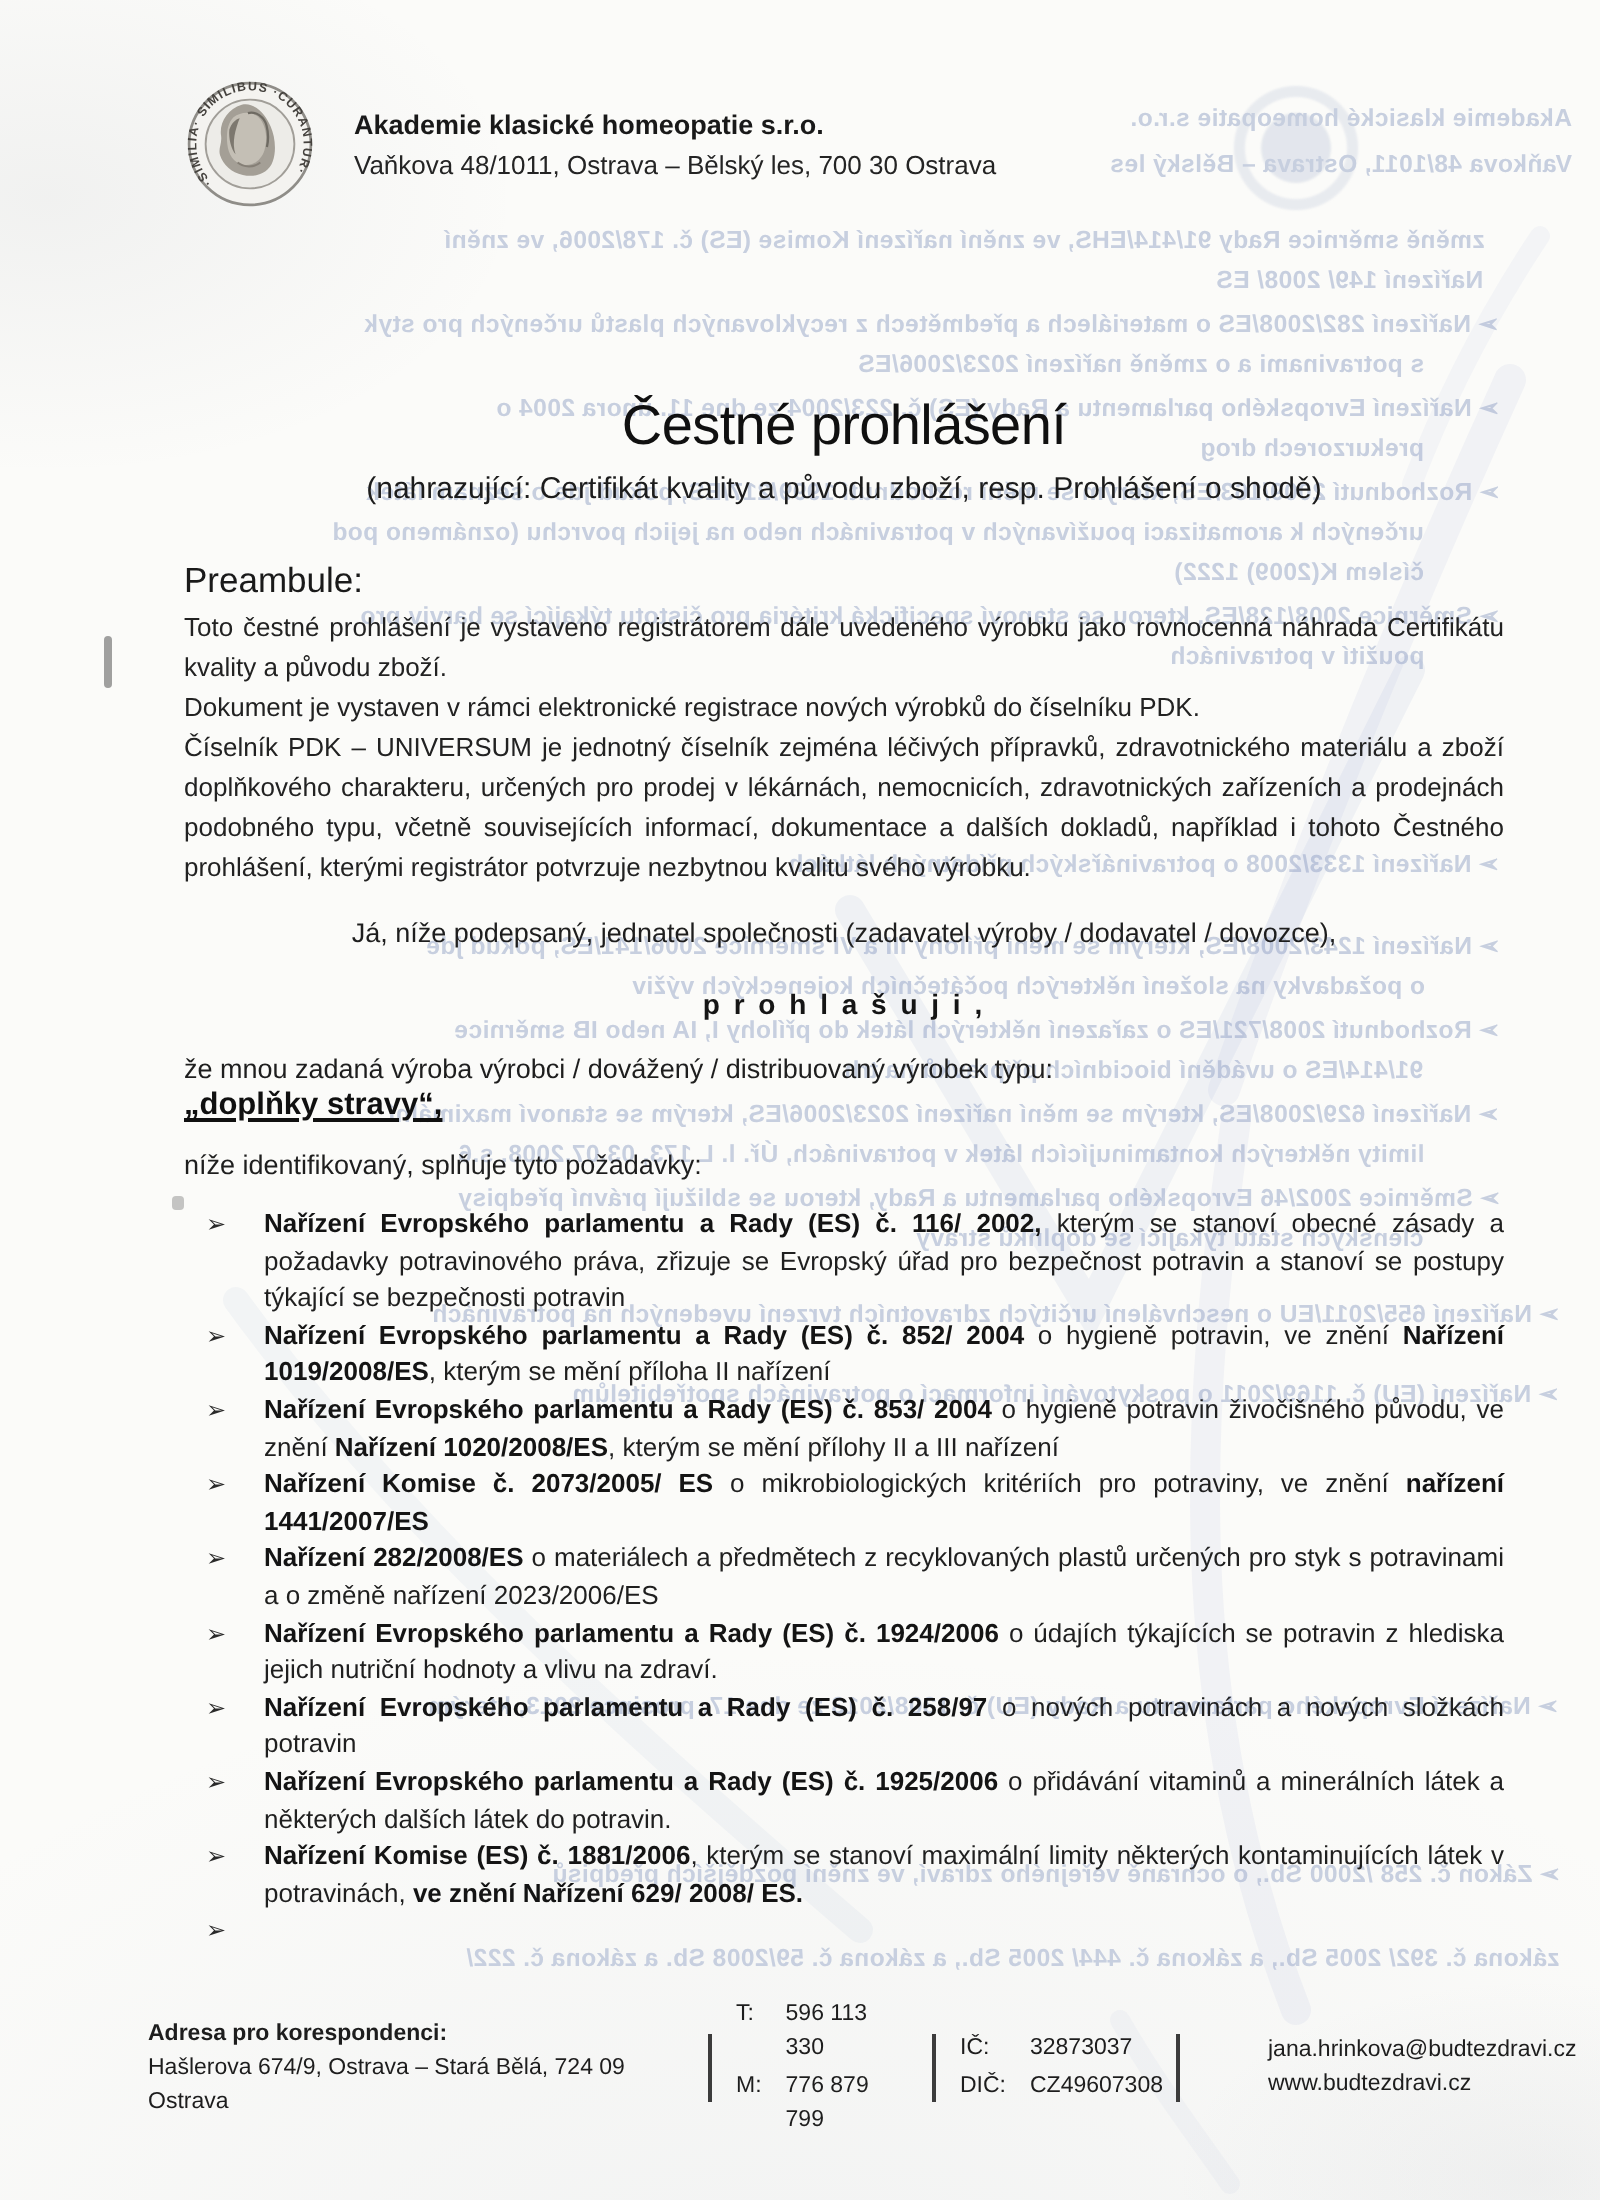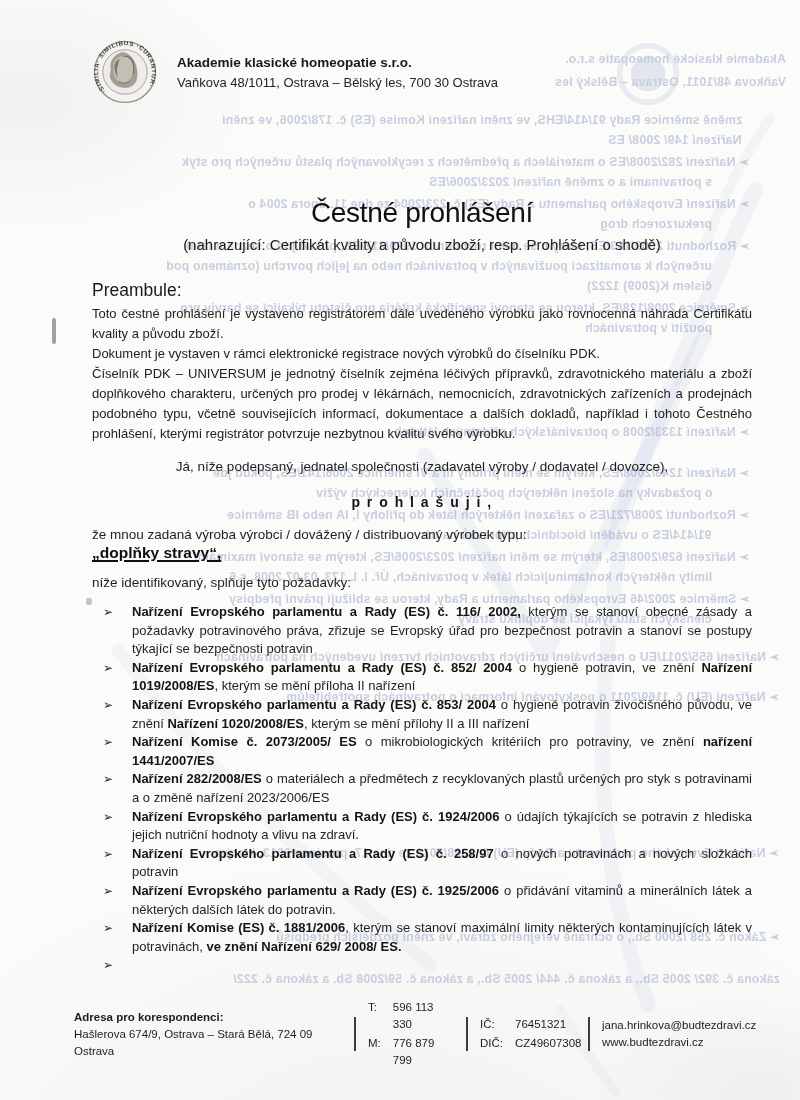--- a/index.html
+++ b/index.html
@@ -51,21 +51,21 @@
   .req-list b{color:#141414;}
   
   .footer{position:absolute;top:999px;left:74px;right:50px;display:flex;align-items:center;font-size:11.5px;color:#1d1d1d;z-index:3;}
   .f-col{line-height:17px;}
   .f-col1{width:268px;flex:none;}
   .f-label-strong{font-weight:700;}
   .f-div{width:2px;height:34px;background:#3c3c3c;flex:none;margin:0 12px;}
   .f-grid{display:grid;grid-template-columns:auto auto;column-gap:12px;row-gap:2px;}
   .f-col2{width:86px;flex:none;}
   .f-col3{width:96px;flex:none;}
-  .f-col4{flex:1;}
+  .f-col4{flex:1;margin-left:32px;}
 </style>
 </head>
 <body>
 
 <div class="page">
 
   <div class="bleed-layer" id="bleed-layer">
       <div class="bleed-line" style="right: 14px; top: 52px;">Akademie klasické homeopatie s.r.o.</div>
       <div class="bleed-line" style="right: 14px; top: 75px;">Vaňkova 48/1011, Ostrava – Bělský les</div>
       <div class="bleed-line" style="right: 58px; top: 113px;">změně směrnice Rady 91/414/EHS, ve znění nařízení Komise (ES) č. 178/2006, ve znění</div>
@@ -174,21 +174,21 @@
         <span>T:</span>
         <span>596 113 330</span>
         <span>M:</span>
         <span>776 879 799</span>
       </div>
     </div>
     <div class="f-div"></div>
     <div class="f-col f-col3">
       <div class="f-grid">
         <span>IČ:</span>
-        <span>76451321</span>
+        <span>32873037</span>
         <span>DIČ:</span>
         <span>CZ49607308</span>
       </div>
     </div>
     <div class="f-div"></div>
     <div class="f-col f-col4">
       <div>jana.hrinkova@budtezdravi.cz</div>
       <div>www.budtezdravi.cz</div>
     </div>
   </div>

